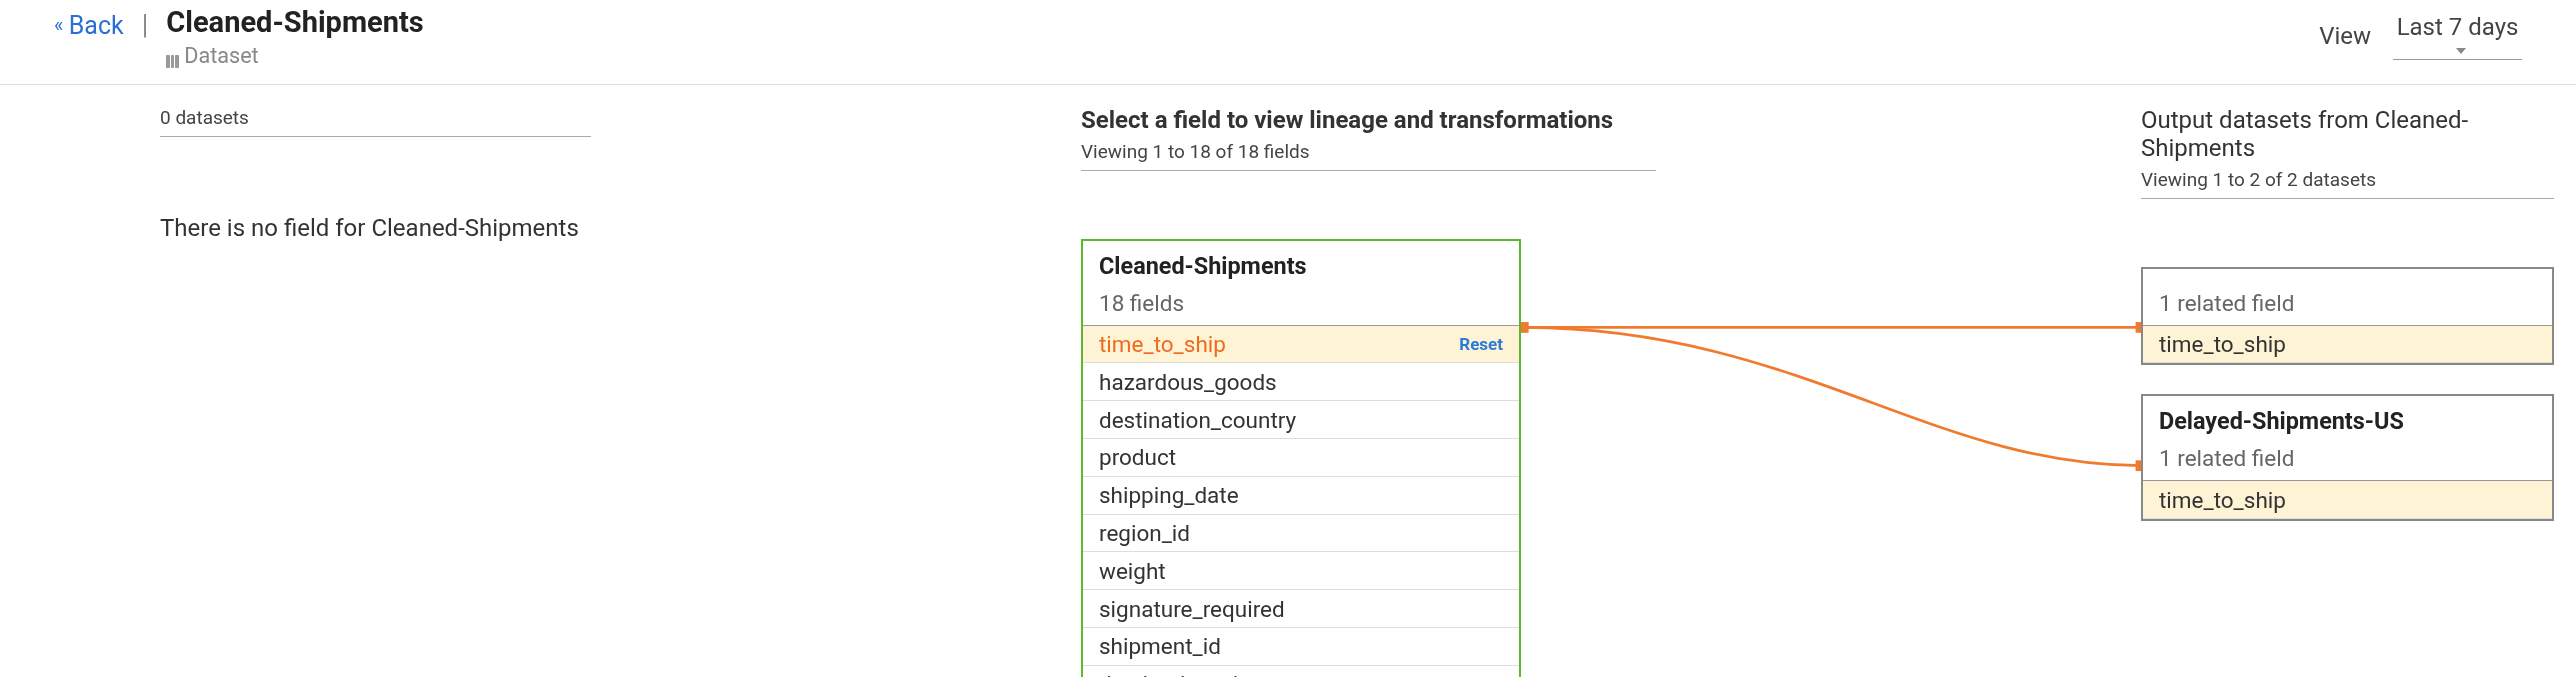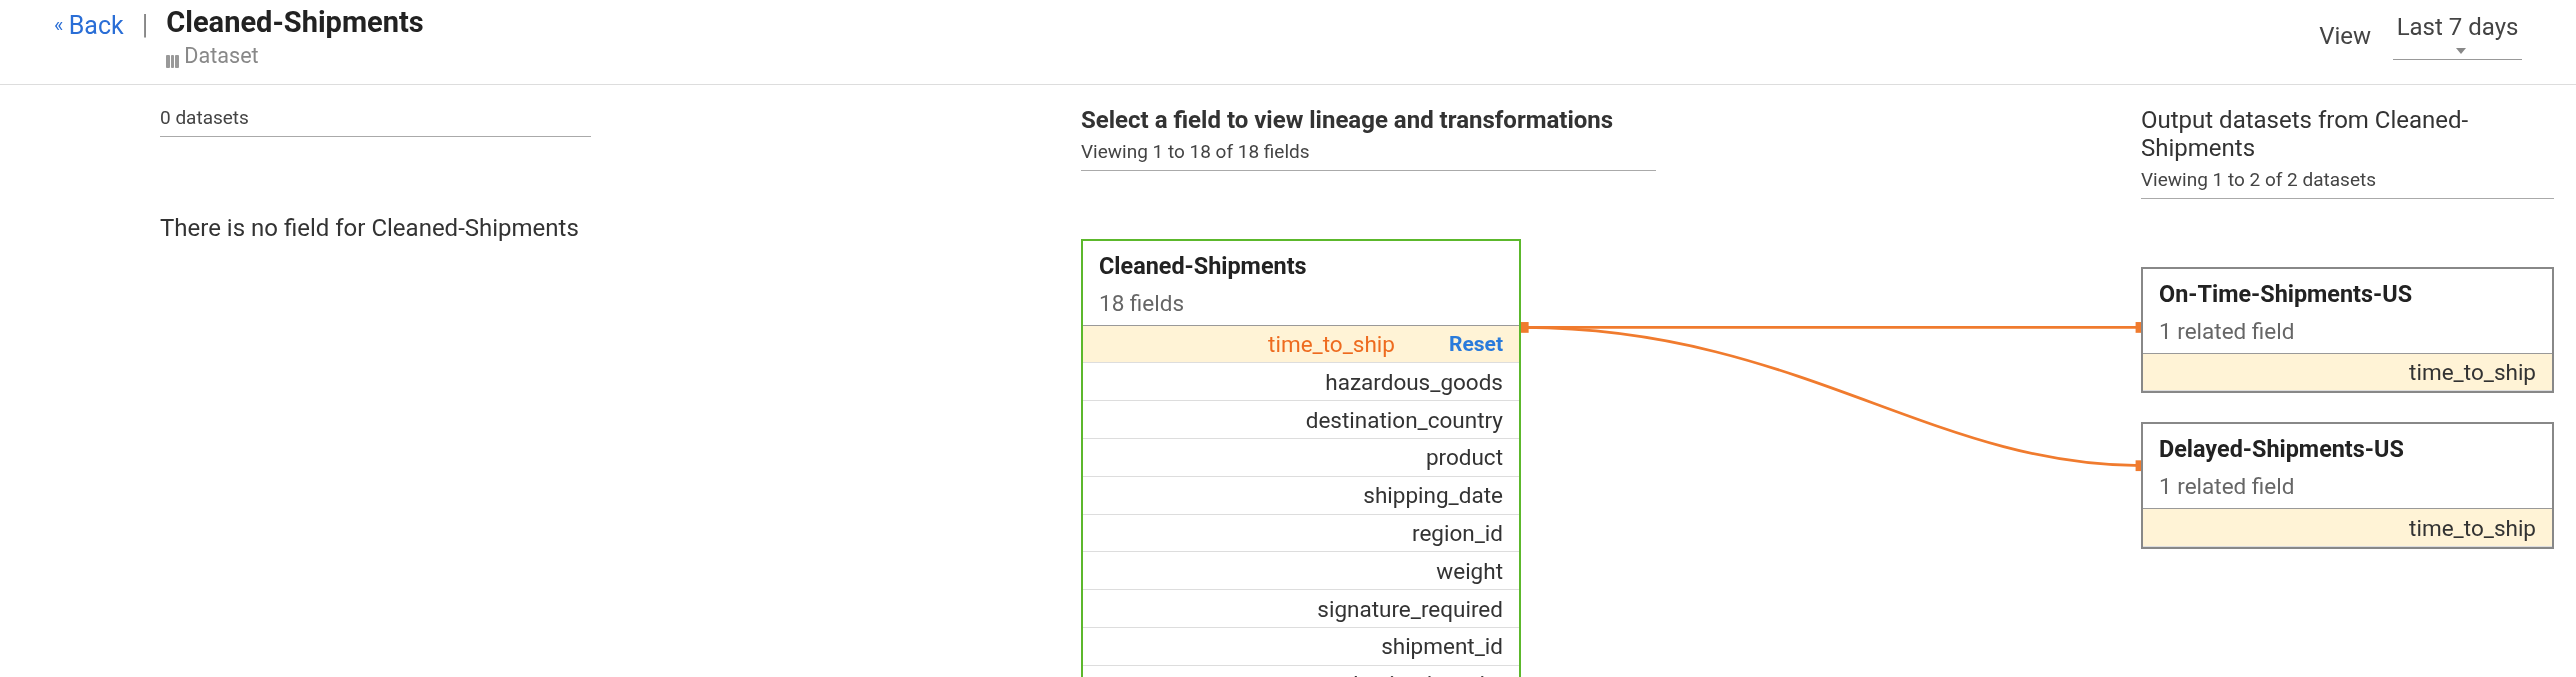--- a/index.html
+++ b/index.html
@@ -162,37 +162,37 @@
       font-weight: 700;
       color: #222;
     }
     .card-sub {
       font-size: 22.5px;
       color: #666;
       margin-top: 10px;
     }
     .field-row {
       display: flex;
-      justify-content: flex-end;
+      justify-content: space-between;
       align-items: center;
       padding: 5.4px 16px;
       font-size: 22.5px;
       border-bottom: 0.9px solid #ddd;
       cursor: pointer;
       gap: 16px;
     }
     .field-row.selected {
       background: #fff3d6;
       color: #ee6b1f;
     }
     .reset-link {
       color: #2a7bdb;
       font-weight: 700;
       cursor: pointer;
-      font-size: 21px;
+      font-size: 17px;
       margin-left: 38px;
     }
     .output-card {
       border: 2.7px solid #888;
       background: #fff;
       width: 413px;
       margin-bottom: 29px;
     }
     .output-card .card-header {
       border-bottom: 1.8px solid #999;
@@ -307,21 +307,20 @@
     </div>
   </div>
 
   <div class="col col-output">
     <div class="col-head">Output datasets from Cleaned-Shipments</div>
     <div class="col-sub">Viewing 1 to 2 of 2 datasets</div>
 
     <div class="output-cards">
       <div class="output-card">
         <div class="card-header">
-          <div class="card-title">On-Time-Shipments-US</div>
           <div class="card-sub">1 related field</div>
         </div>
         <div class="field-row highlight">
           <span>time_to_ship</span>
         </div>
       </div>
 
       <div class="output-card">
         <div class="card-header">
           <div class="card-title">Delayed-Shipments-US</div>

